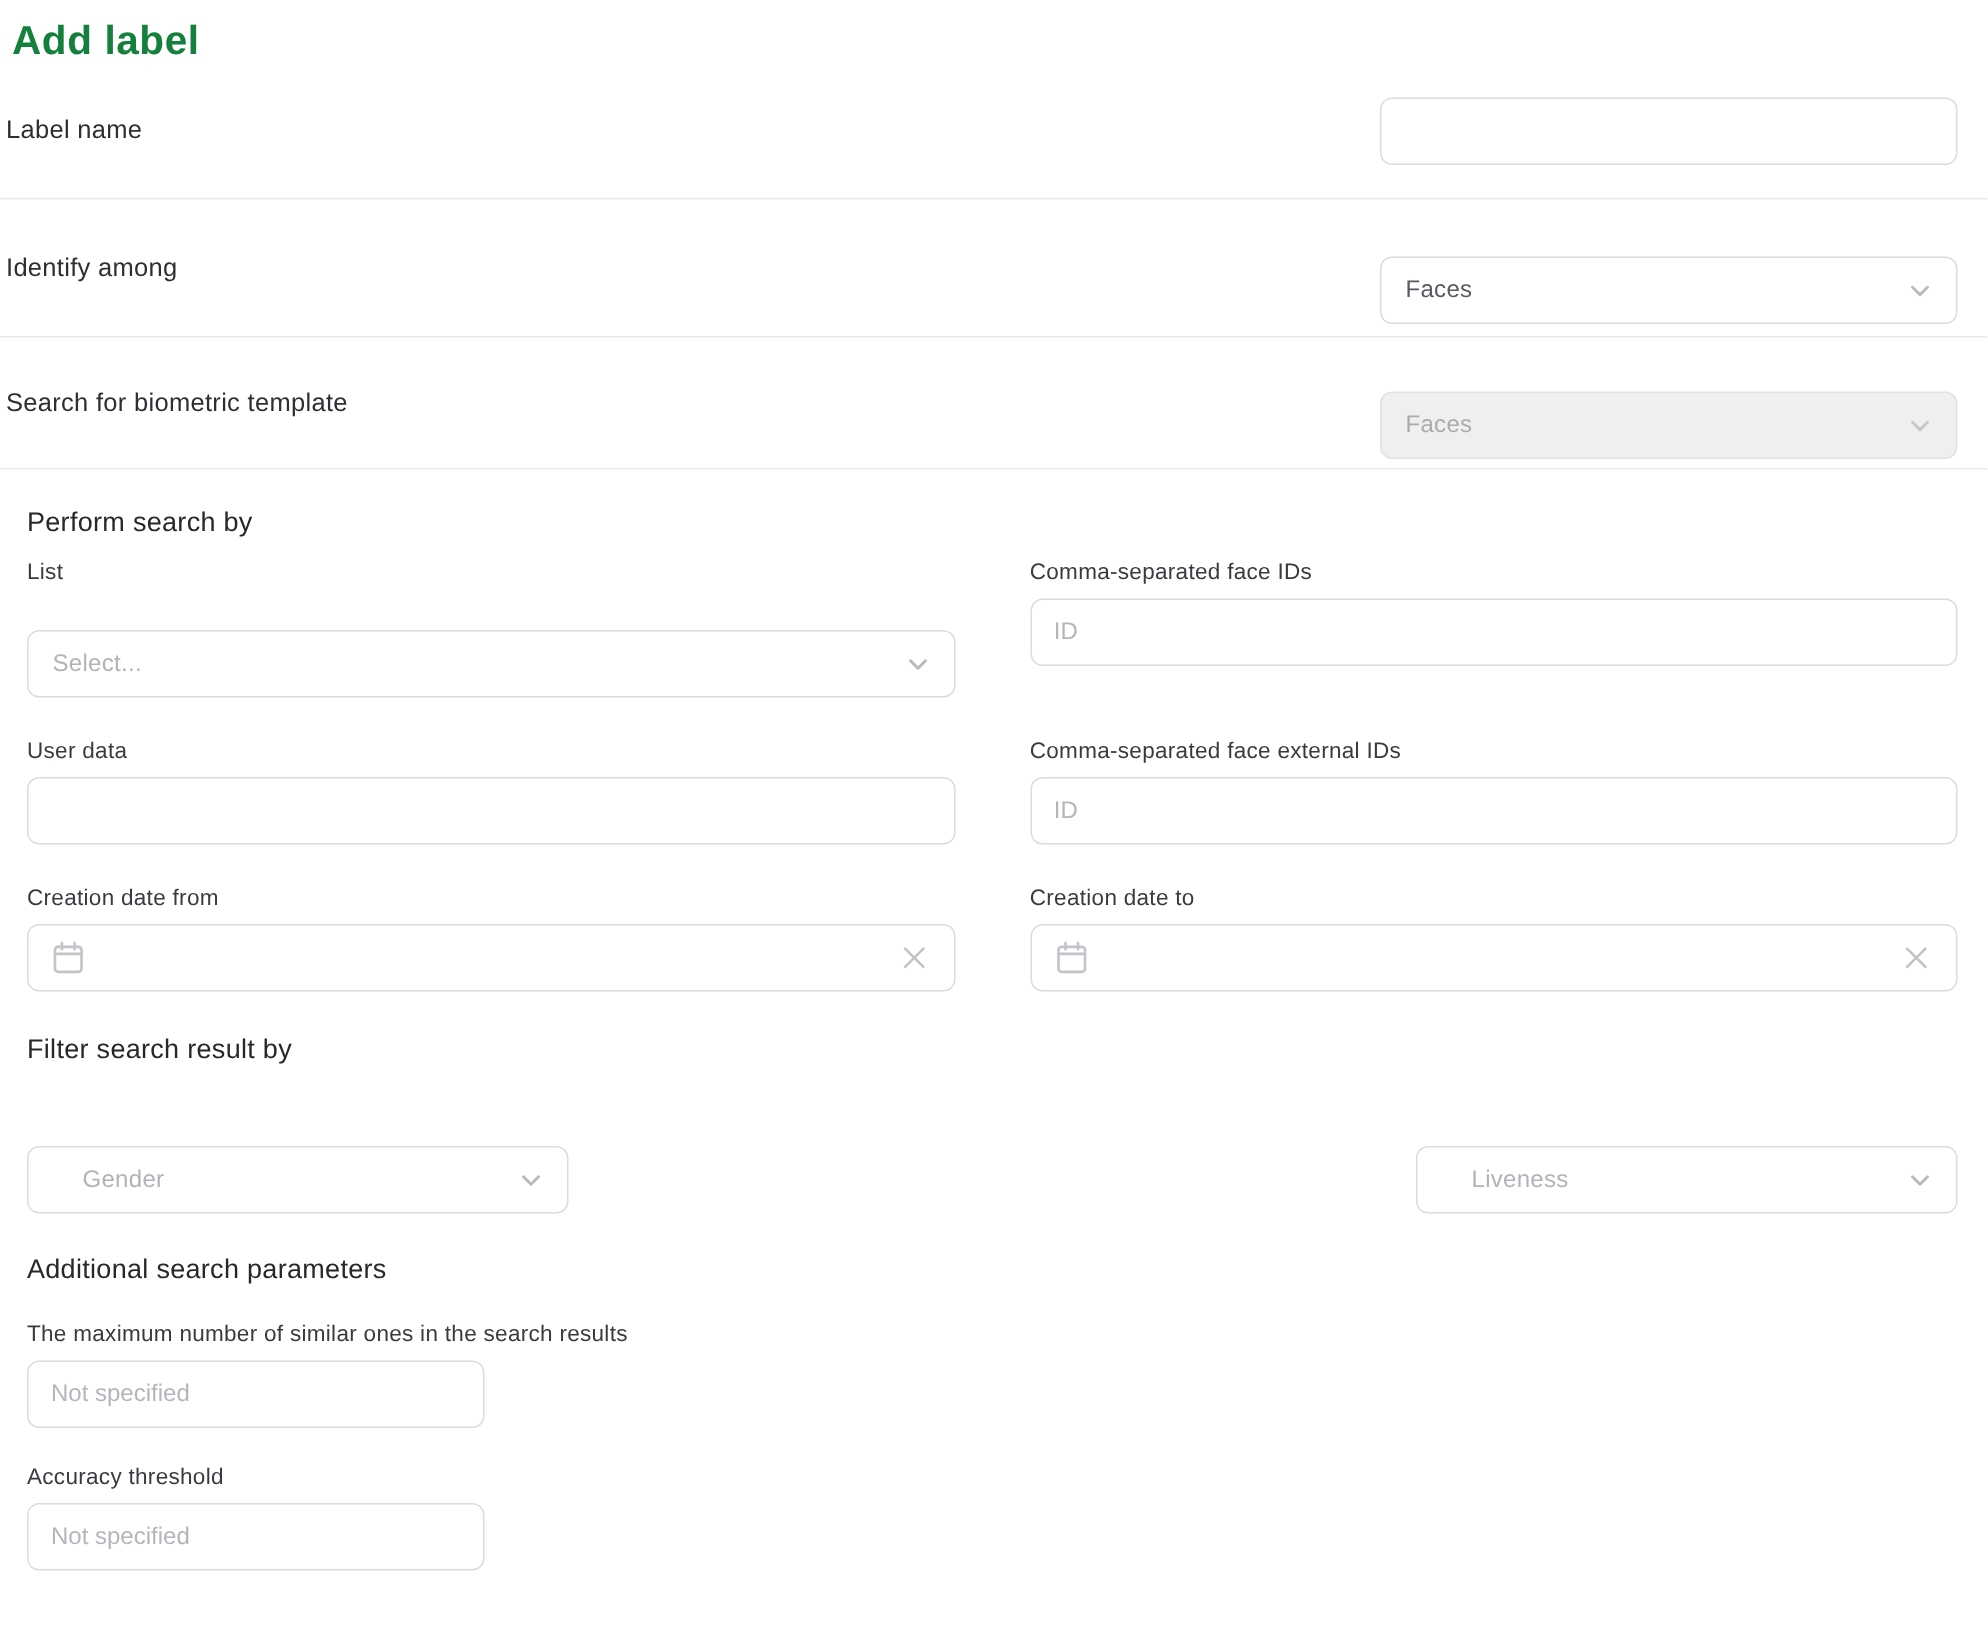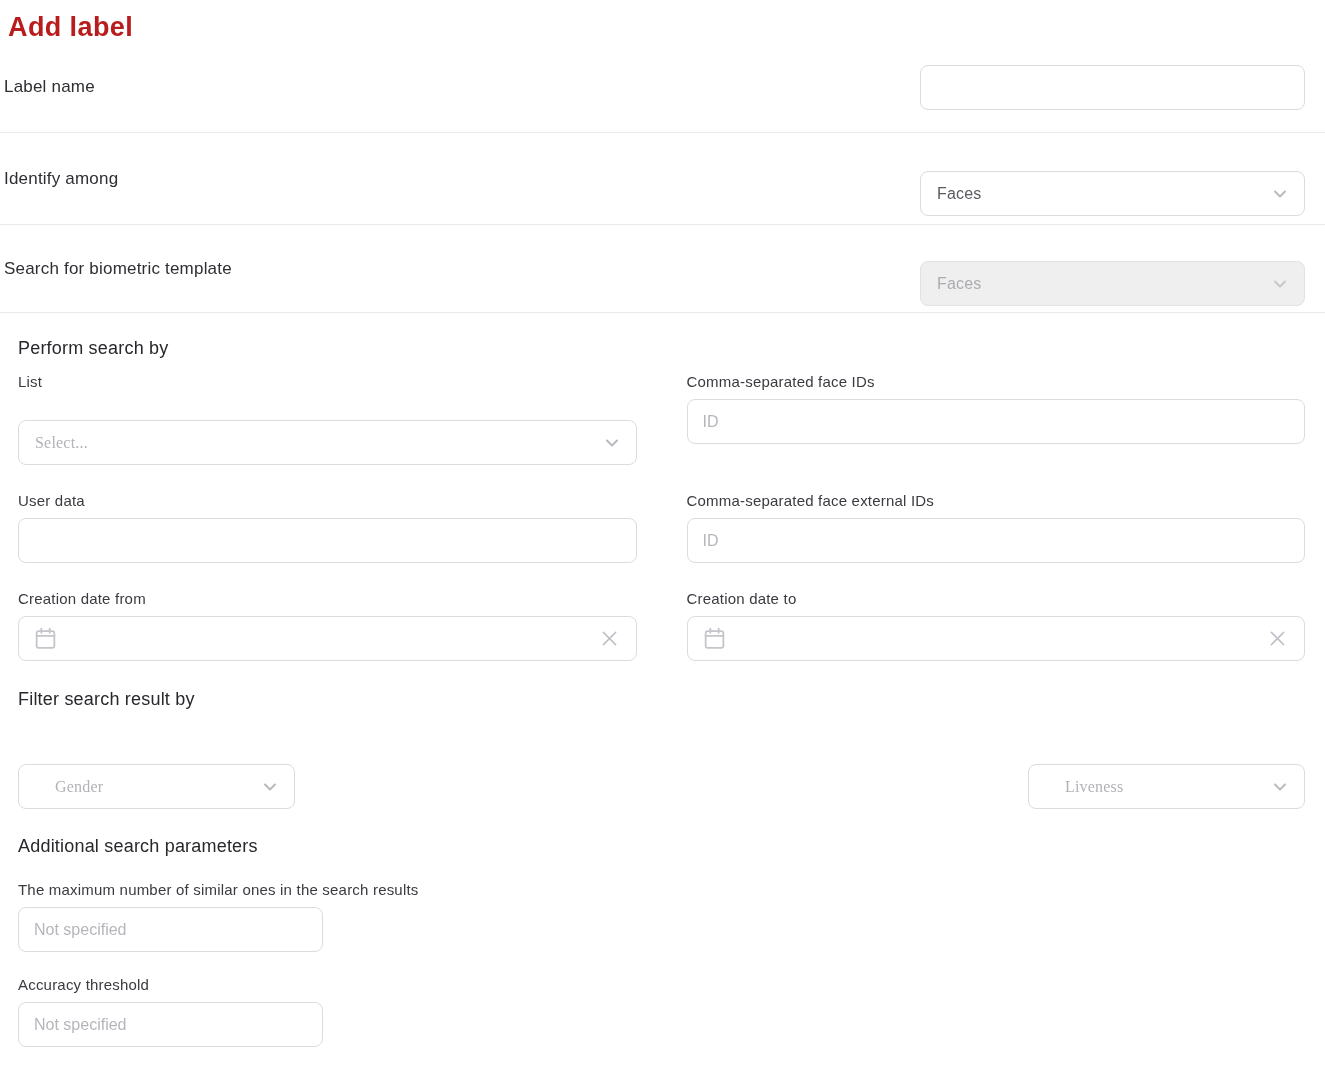--- a/index.html
+++ b/index.html
@@ -5,21 +5,21 @@
   * { box-sizing: border-box; }
   html,body { margin:0; padding:0; }
   body {
     width: 1325px; height: 1086px;
     background: #ffffff;
     font-family: "Liberation Sans", sans-serif;
     color: #2b2b30;
     overflow: hidden;
   }
   .page-title {
-    font-size: 27px; font-weight: 700; color: #b91c1c;
+    font-size: 27px; font-weight: 700; color: #15803d;
     letter-spacing: .4px;
     margin: 0; padding: 10px 0 0 8px;
     height: 42px; line-height: 34px;
   }
   
   .top-row {
     display: flex; align-items: center; justify-content: space-between;
     padding: 0 20px 0 4px;
     border-bottom: 1px solid #e9e9eb;
   }
@@ -39,21 +39,21 @@
     font-family: "Liberation Sans", sans-serif;
   }
   ::placeholder { color: #b5b5bc; opacity: 1; }
   .combo {
     display: flex; align-items: center; justify-content: space-between;
     padding: 0 14px 0 16px;
     cursor: pointer;
     margin-top: 30px;
   }
   .combo .combo-value { color: #5a5a62; letter-spacing: .2px; }
-  .combo.is-placeholder .combo-value { color: #b2b2b9; font-family: Liberation Serif, serif; }
+  .combo.is-placeholder .combo-value { color: #b2b2b9; }
   .combo.disabled {
     background: #efefef; border-color: #e2e2e4; cursor: default;
   }
   .combo.disabled .combo-value { color: #ababb0; }
   .chev { flex: 0 0 auto; }
   
   .section { padding: 0 20px 0 18px; }
   .section-heading {
     font-size: 18px; font-weight: 500; color: #28282c;
     letter-spacing: .2px;
@@ -80,21 +80,21 @@
   }
   .date-box {
     display: flex; align-items: center; justify-content: space-between;
     padding: 0 16px 0 14px; cursor: pointer;
   }
   
   .filter-row {
     display: flex; justify-content: space-between;
     margin-top: 26px;
   }
-  .filter-row .ctl { width: 277px; padding-left: 36px; }
+  .filter-row .ctl { width: 361px; padding-left: 36px; }
   
   .small-input { width: 305px !important; display: block; }
   .add-field-1 { margin-top: 26px; }
   .add-field-2 { margin-top: 24px; }
   .add-field .field-label { margin-bottom: 9px; }
   
   .add-button {
     display: block;
     width: 1309px; height: 40px;
     margin: 41px 8px 0 8px;

